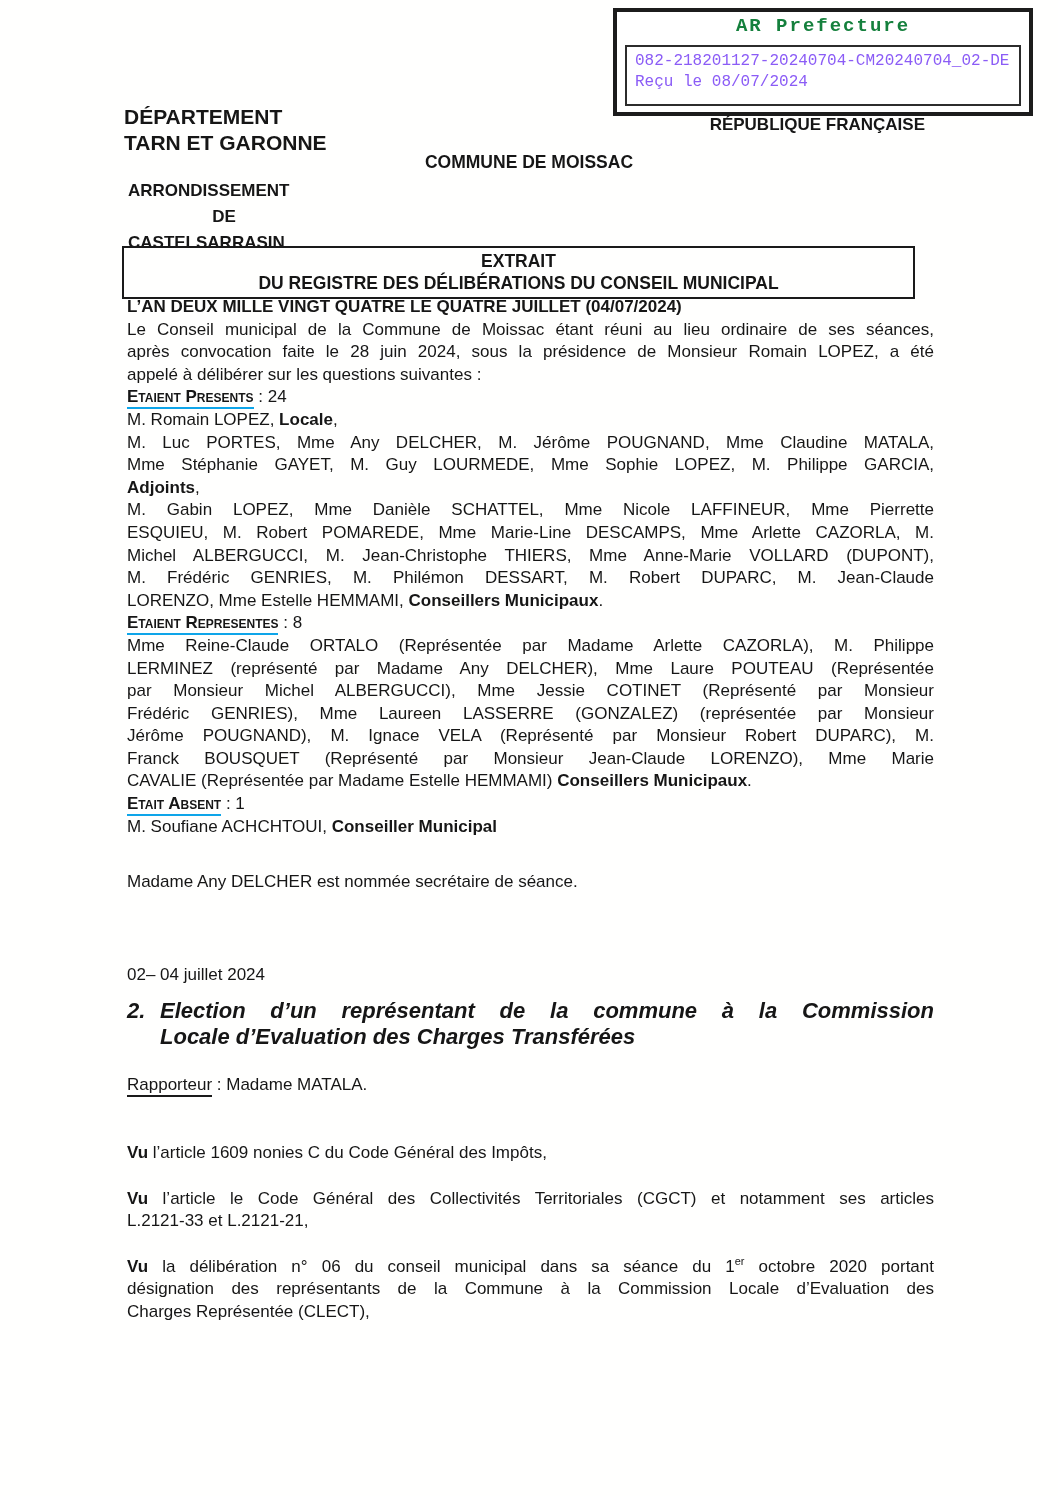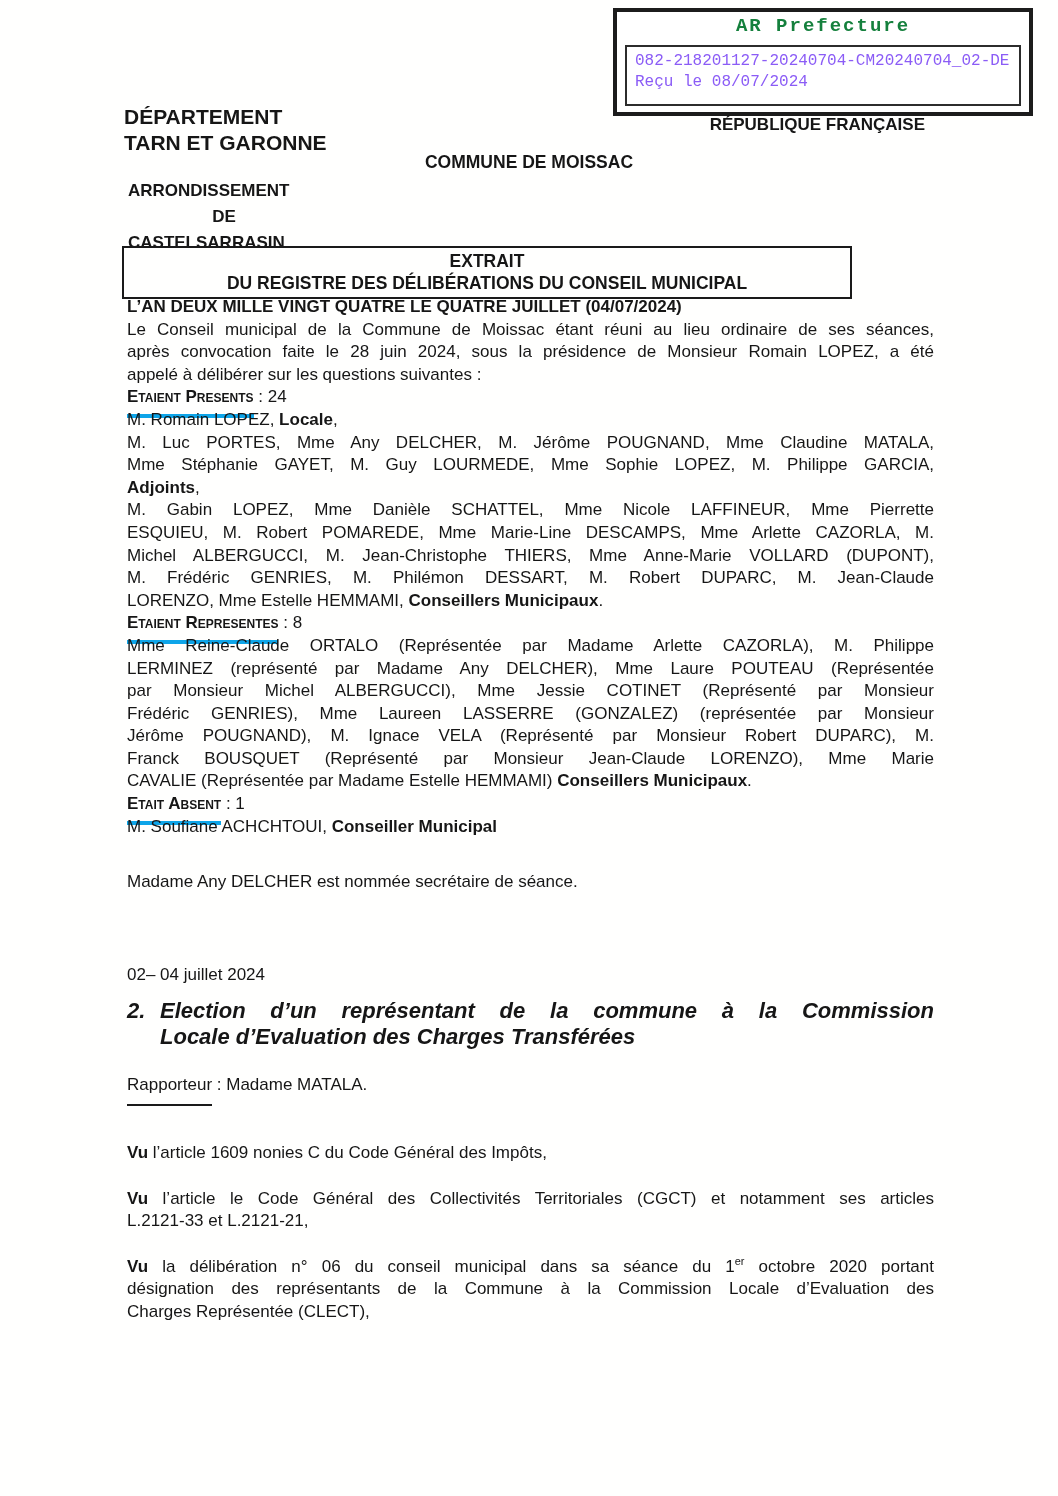--- a/index.html
+++ b/index.html
@@ -20,31 +20,31 @@
     font-size:16px; line-height:21px; color:#8b5cf6; white-space:nowrap;
   }
   
   .dept { position:absolute; left:124px; top:104px; font-weight:bold; font-size:21px; line-height:26px; }
   .rep  { position:absolute; right:133px; top:115px; font-weight:bold; font-size:17px;padding-left:9px; }
   .commune { position:absolute; left:0; width:1058px; top:152px; text-align:center; font-weight:bold; font-size:17.5px; }
   .arr { position:absolute; left:128px; top:178px; width:192px; font-weight:bold; font-size:17px; line-height:26px; }
   .arr .c { text-align:center; }
   
   .title-box {
-    position:absolute; left:122px; top:246px; width:730px; box-sizing:border-box;
+    position:absolute; left:122px; top:246px; width:793px; box-sizing:border-box;
     border:2px solid #1a1a1a; text-align:center; font-weight:bold;
     font-size:17.5px; line-height:22px; padding:2px 0 3px;
   }
   
   .flow { position:absolute; left:127px; top:296px; width:807px; font-size:17px; line-height:22.6px; }
   .line { min-height:22.6px; }
   .j { text-align:justify; text-align-last:justify; }
   .b { font-weight:bold; }
-  .lbl { font-weight:bold; font-variant:small-caps; border-bottom:4px solid #0ea5e9; padding-bottom:8px; }
-  .u { border-bottom:2px solid #1a1a1a; padding-bottom:10px; }
+  .lbl { font-weight:bold; font-variant:small-caps; border-bottom:2px solid #0ea5e9; padding-bottom:1px; }
+  .u { border-bottom:2px solid #1a1a1a; padding-bottom:1px; }
   .sec { margin-top:33px; }
   .dateref { margin-top:70px; }
   .heading {
     margin-top:12px; position:relative; padding-left:33px;
     font-size:22px; line-height:25.5px; font-weight:bold; font-style:italic;
   }
   .hnum { position:absolute; left:0; top:0; }
   .rapp { margin-top:25px; }
   .vu1 { margin-top:45px; }
   .vu2 { margin-top:23px; }

